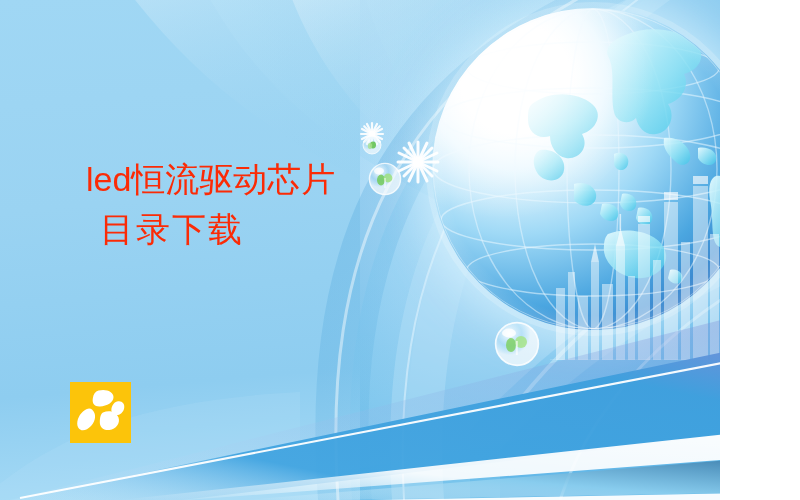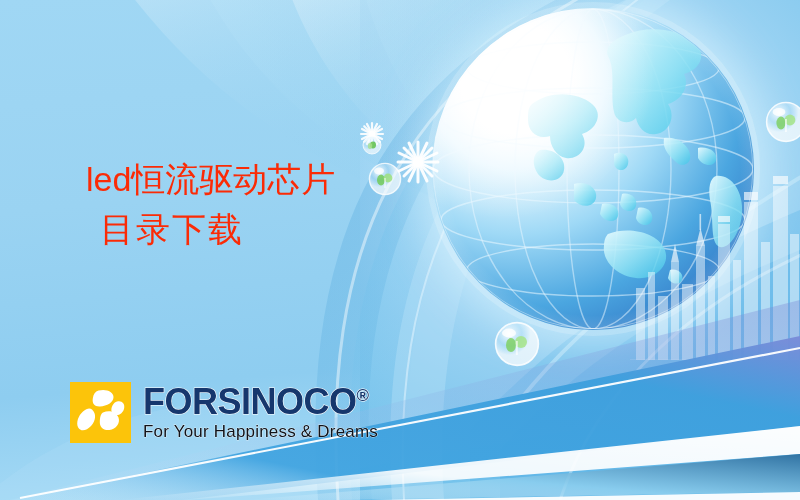--- a/index.html
+++ b/index.html
@@ -6,21 +6,21 @@
     margin: 0;
     padding: 0;
     background: #ffffff;
   }
   body {
     font-family: "Liberation Sans", sans-serif;
   }
 
   #banner {
     position: relative;
-    width: 800px;
+    width: 720px;
     height: 500px;
     overflow: hidden;
     background: #8fcdf0;
   }
 
   
   .bg-base {
     position: absolute;
     inset: 0;
     background:
@@ -431,19 +431,15 @@
     <div class="logo-mark">
       <svg width="61" height="61" viewBox="0 0 61 61" xmlns="http://www.w3.org/2000/svg">
         <g fill="#ffffff">
           <path d="M28.5 8.5 C 36 6.5, 43.5 9.5, 43.5 15 C 43.5 20.5, 37 24, 30 24.5 C 24.5 24.8, 22 21.5, 22.8 16.5 C 23.4 12.3, 25.2 9.4, 28.5 8.5 Z"></path>
           <path d="M22 27.5 C 26.5 31.5, 26 38.5, 21 44 C 16.4 49.1, 10.5 49.8, 8.2 45.5 C 5.8 41, 8.2 33.5, 13 29.5 C 16.6 26.5, 19.6 25.4, 22 27.5 Z"></path>
           <path d="M33 30.5 C 39.5 27.5, 46.5 30, 48.5 35.5 C 50.5 41.2, 46 47.2, 39.5 48 C 33.4 48.8, 29.5 45, 29.8 39.5 C 30 35.3, 30.8 31.5, 33 30.5 Z"></path>
           <path d="M47 19.5 C 51.8 18.2, 55 21.5, 54.2 26 C 53.4 30.8, 49 34, 45 33 C 41.2 32, 40.4 27.5, 42.5 23.5 C 43.8 21, 45.2 20, 47 19.5 Z"></path>
         </g>
       </svg>
     </div>
-    <span class="logo-text">
-      <span class="logo-word"><span>FORSINOCO</span><span class="reg">®</span></span>
-      <span class="logo-tag">For Your Happiness &amp; Dreams</span>
-    </span>
   </div>
 
 </div>
 
 </body></html>

